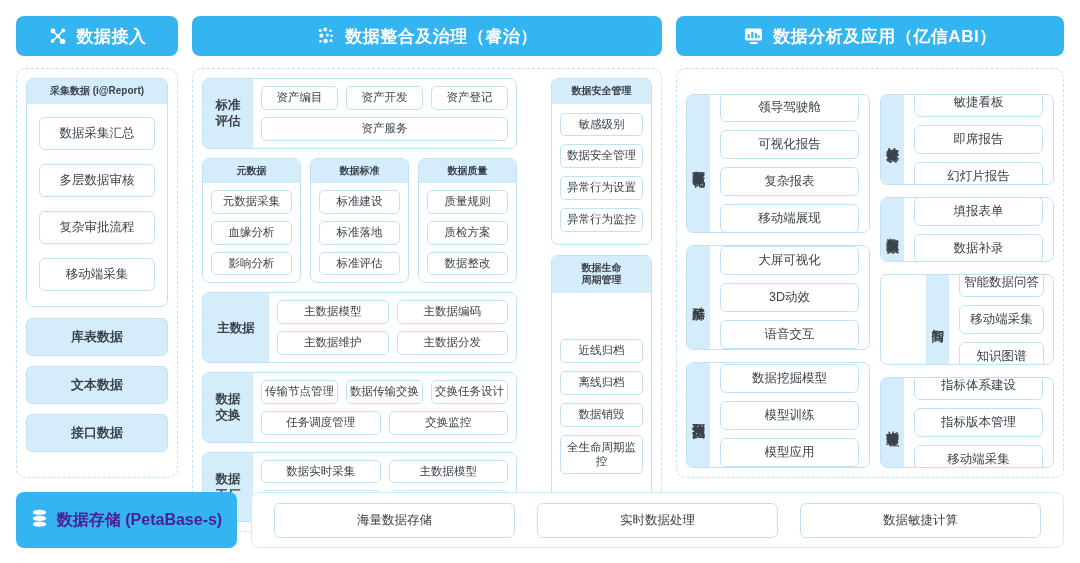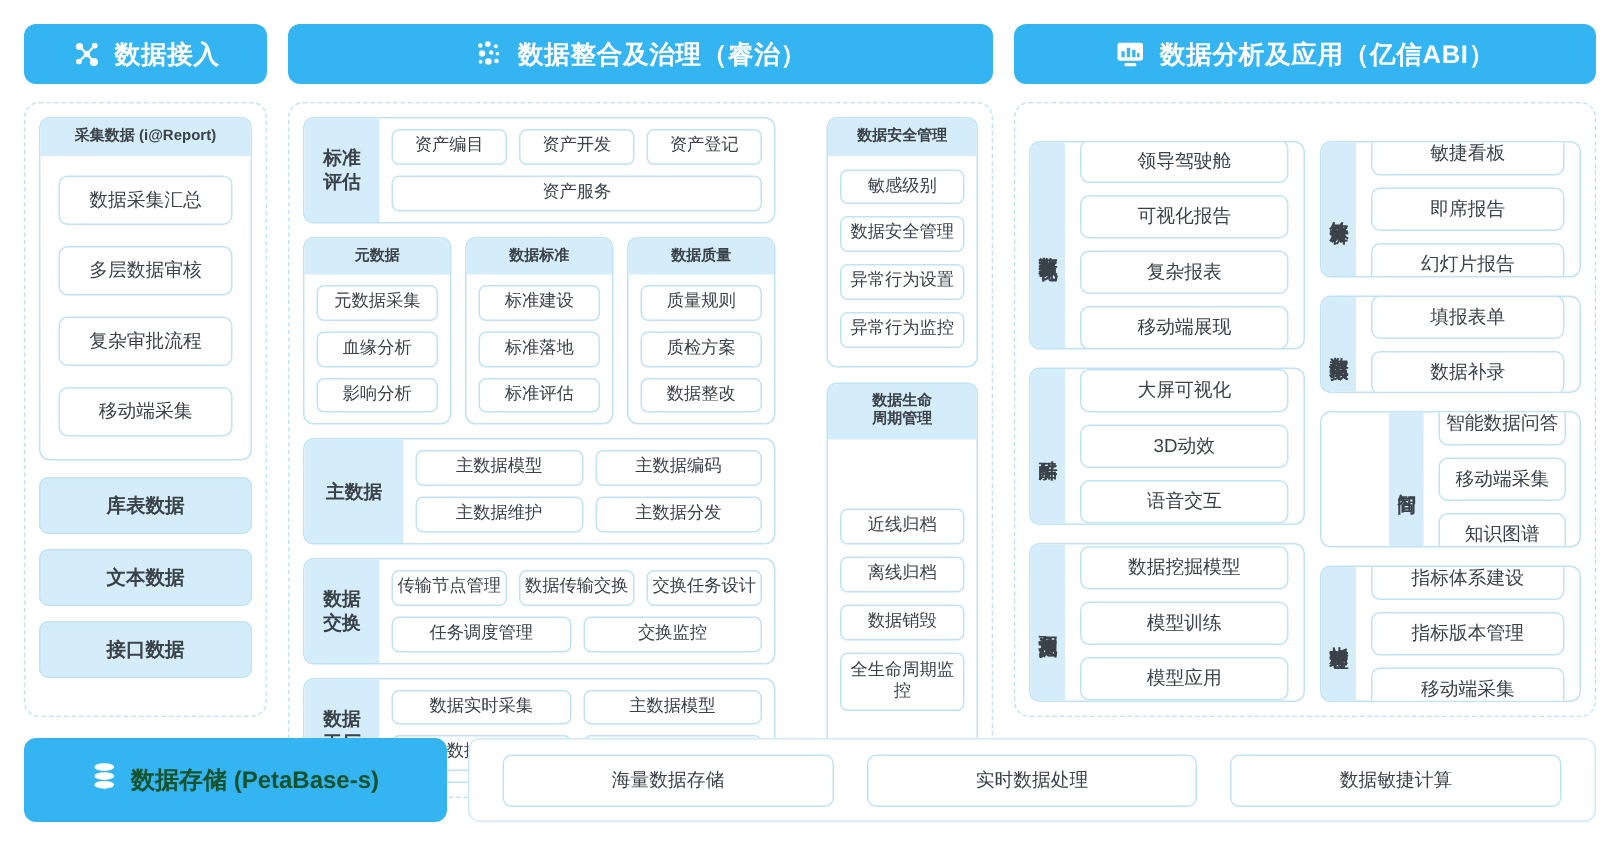--- a/index.html
+++ b/index.html
@@ -107,21 +107,21 @@
     display:flex;align-items:center;justify-content:center;
     font-size:12.5px;font-weight:bold;color:#3b4249;
     writing-mode:vertical-rl;text-orientation:upright;letter-spacing:1px;
     line-height:1;
   }
   .vtab .vb{flex:1 1 auto;padding:8px 10px;display:flex;flex-direction:column;gap:8px;justify-content:center;}
 
   
   .bottom{display:flex;gap:14px;height:56px;margin-top:14px;align-items:stretch;}
   .store-banner{
-    width:282px;border-radius:8px;background:#35b4f2;color:#14532d;
+    width:221px;border-radius:8px;background:#35b4f2;color:#4c1d95;
     display:flex;align-items:center;justify-content:center;gap:9px;
     font-size:16px;font-weight:bold;flex:0 0 auto;
   }
   .store-frame{
     flex:1 1 auto;border:1px solid #cfeafa;border-radius:8px;background:#fff;
     display:flex;align-items:center;gap:22px;padding:0 22px;box-sizing:border-box;
   }
   .store-frame .pill{flex:1 1 0;padding:9px 4px;}
 </style>
 </head>

